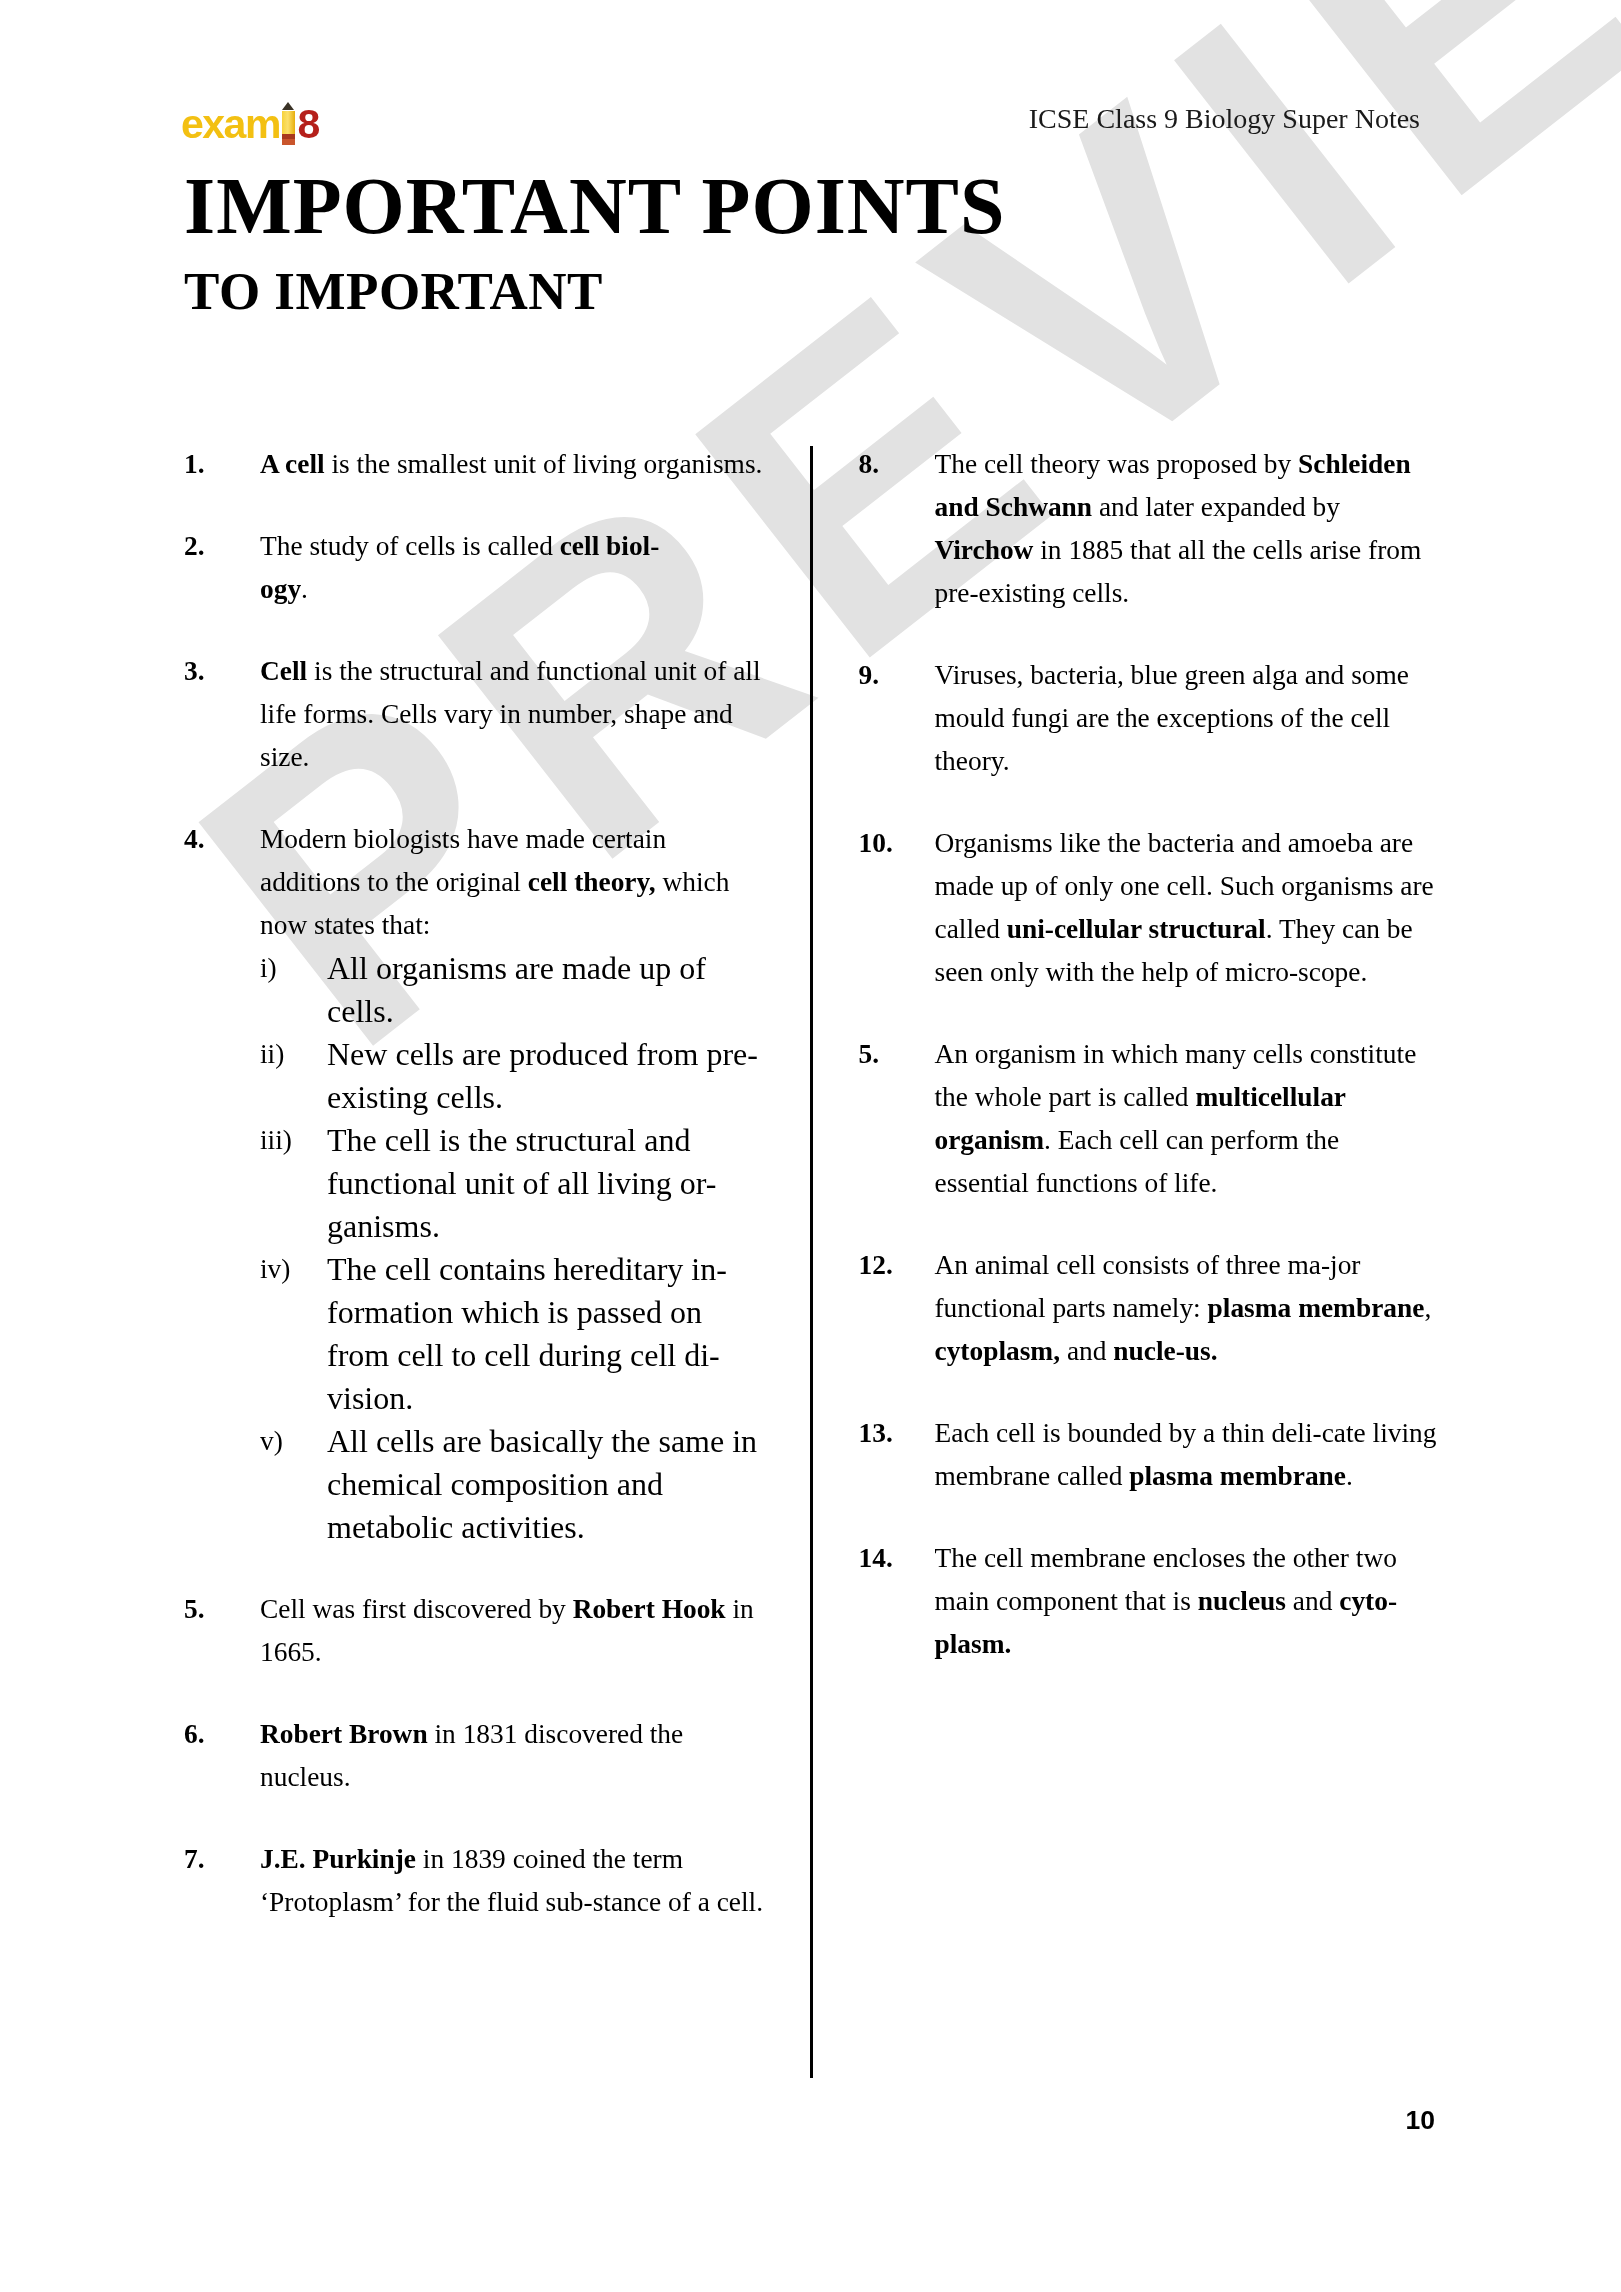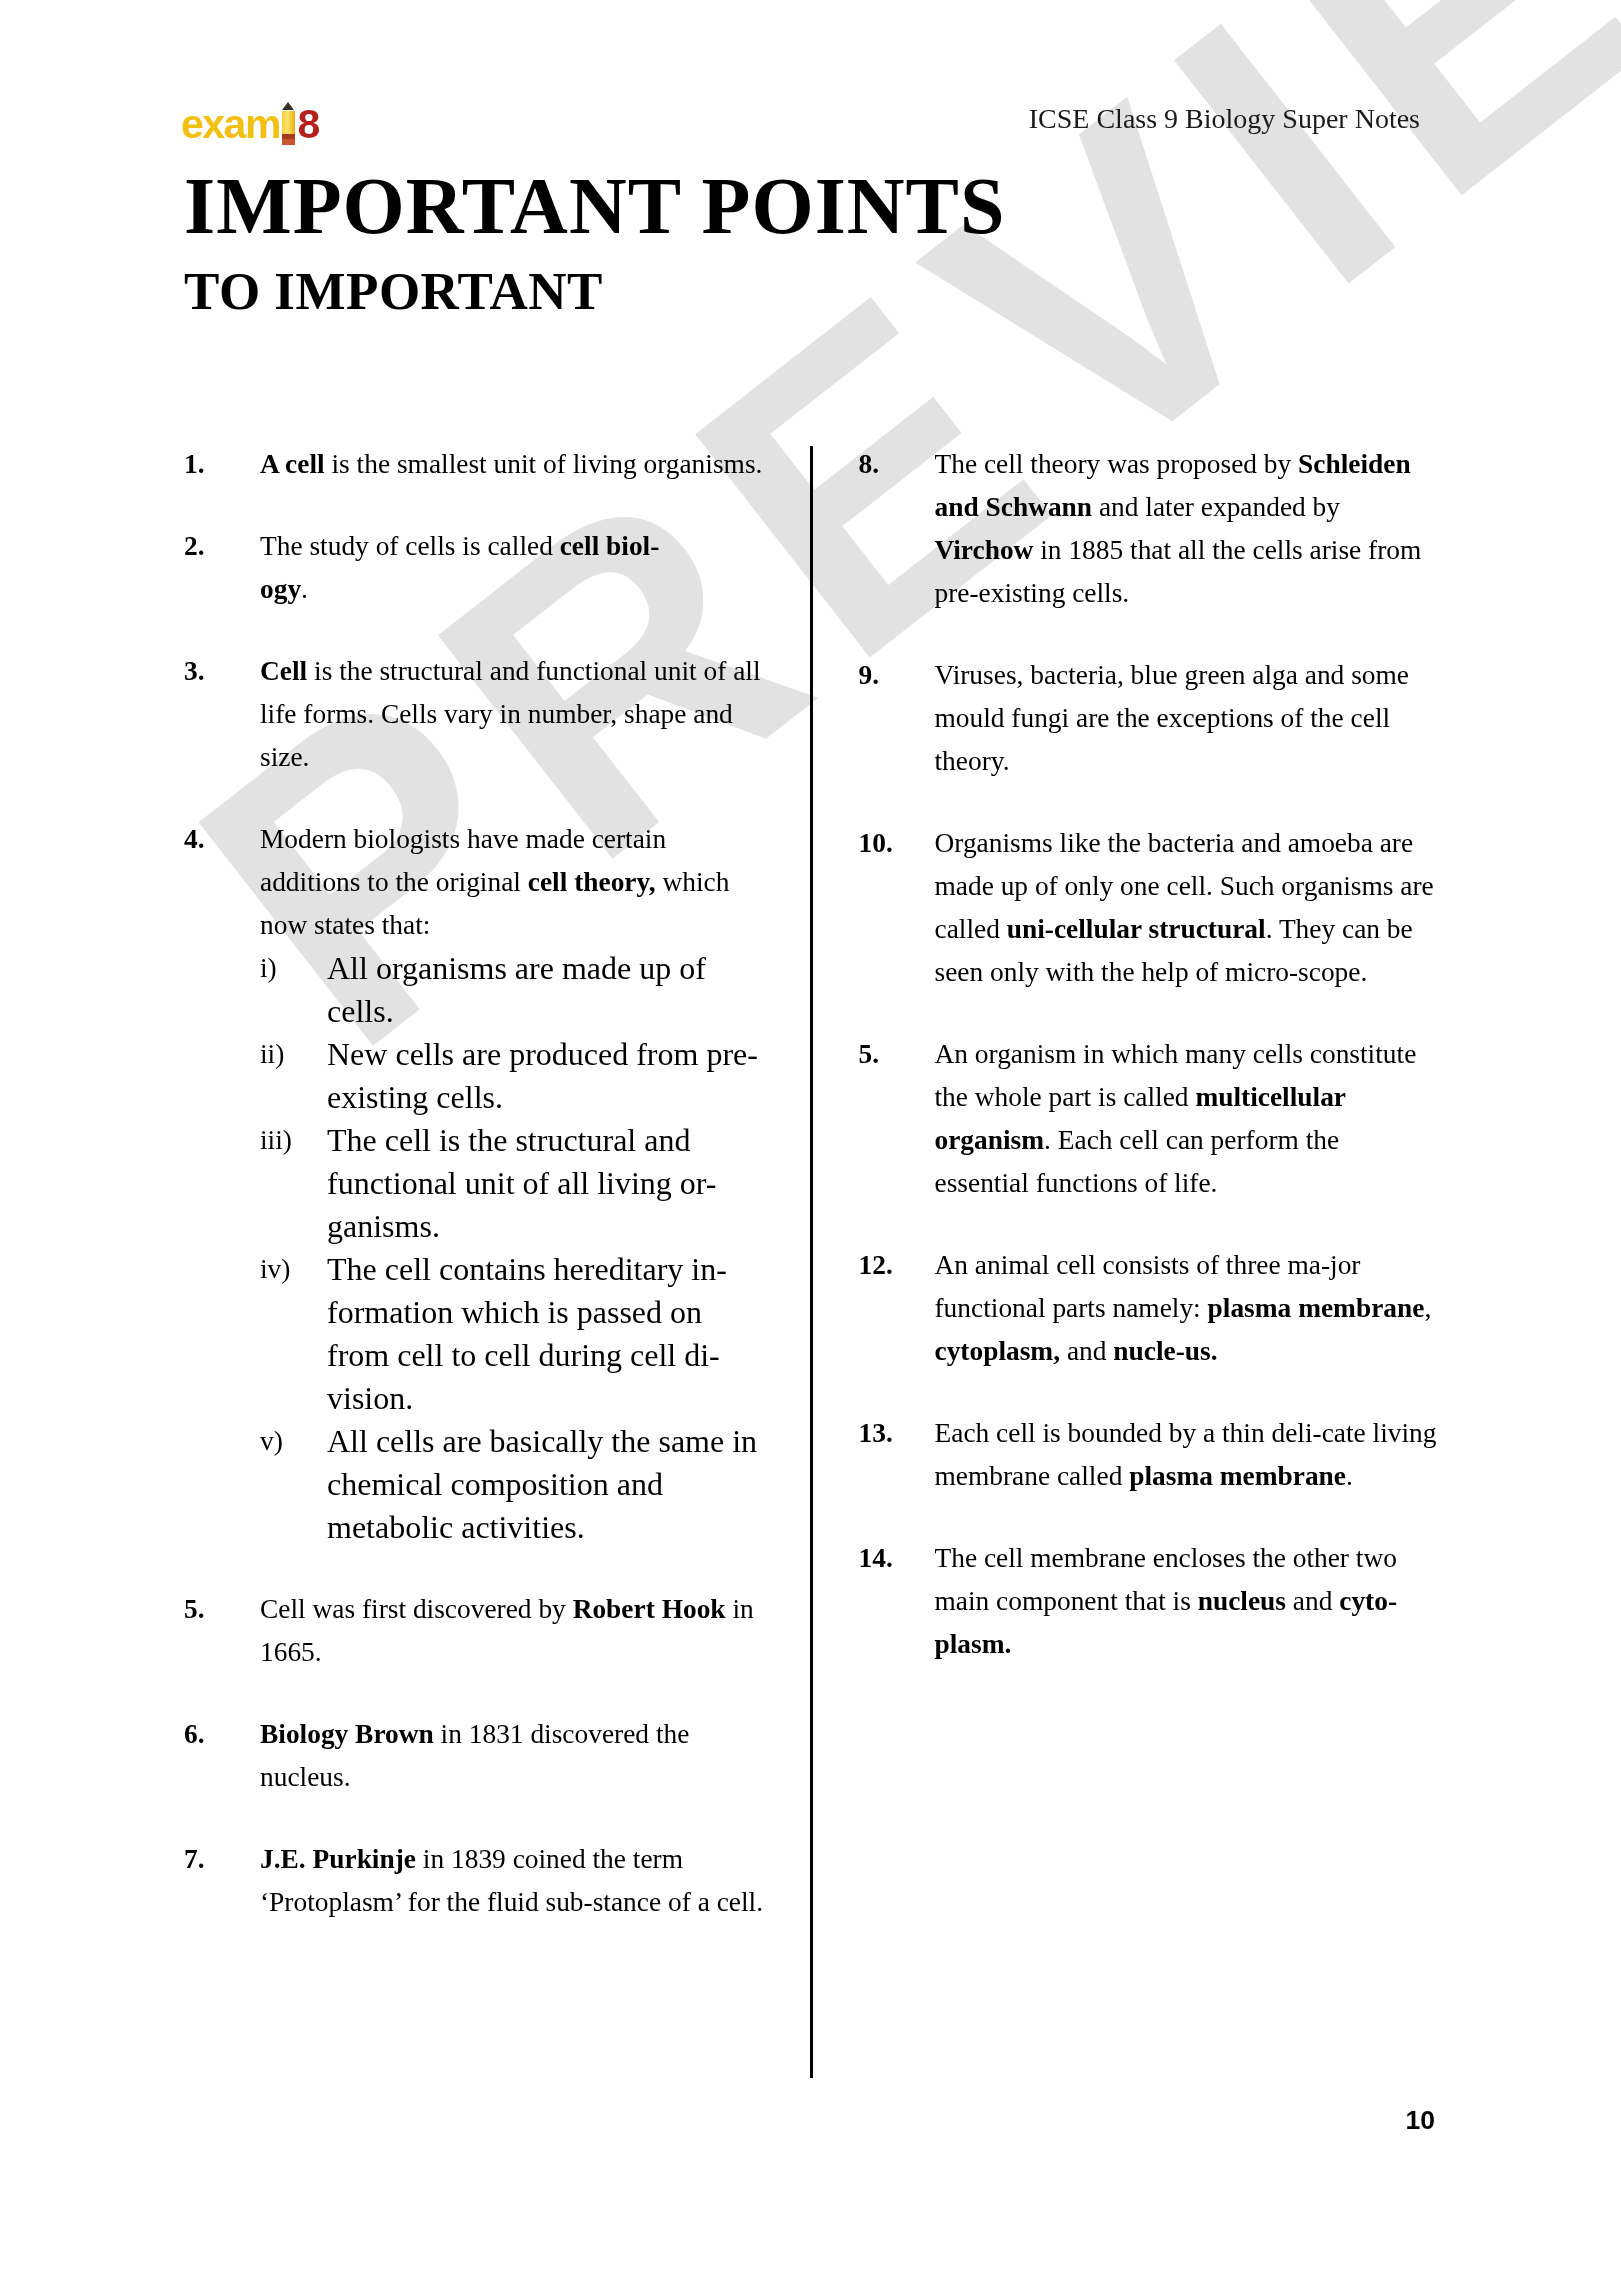--- a/index.html
+++ b/index.html
@@ -309,21 +309,21 @@
                 <div class="subitem-text">All cells are basically the same in chemical composition and metabolic activities.</div>
               </div>
             </div></div>
         </div>
         <div class="item">
           <div class="item-num">5.</div>
           <div class="item-body">Cell was first discovered by <b>Robert Hook</b> in 1665.</div>
         </div>
         <div class="item">
           <div class="item-num">6.</div>
-          <div class="item-body"><b>Biology Brown</b> in 1831 discovered the nucleus.</div>
+          <div class="item-body"><b>Robert Brown</b> in 1831 discovered the nucleus.</div>
         </div>
         <div class="item">
           <div class="item-num">7.</div>
           <div class="item-body"><b>J.E. Purkinje</b> in 1839 coined the term ‘Protoplasm’ for the fluid sub-stance of a cell.</div>
         </div>
       </div>
     <div class="col col-right" id="right-column">
         <div class="item">
           <div class="item-num">8.</div>
           <div class="item-body">The cell theory was proposed by <b>Schleiden and Schwann</b> and later expanded by <b>Virchow</b> in 1885 that all the cells arise from pre-existing cells.</div>

